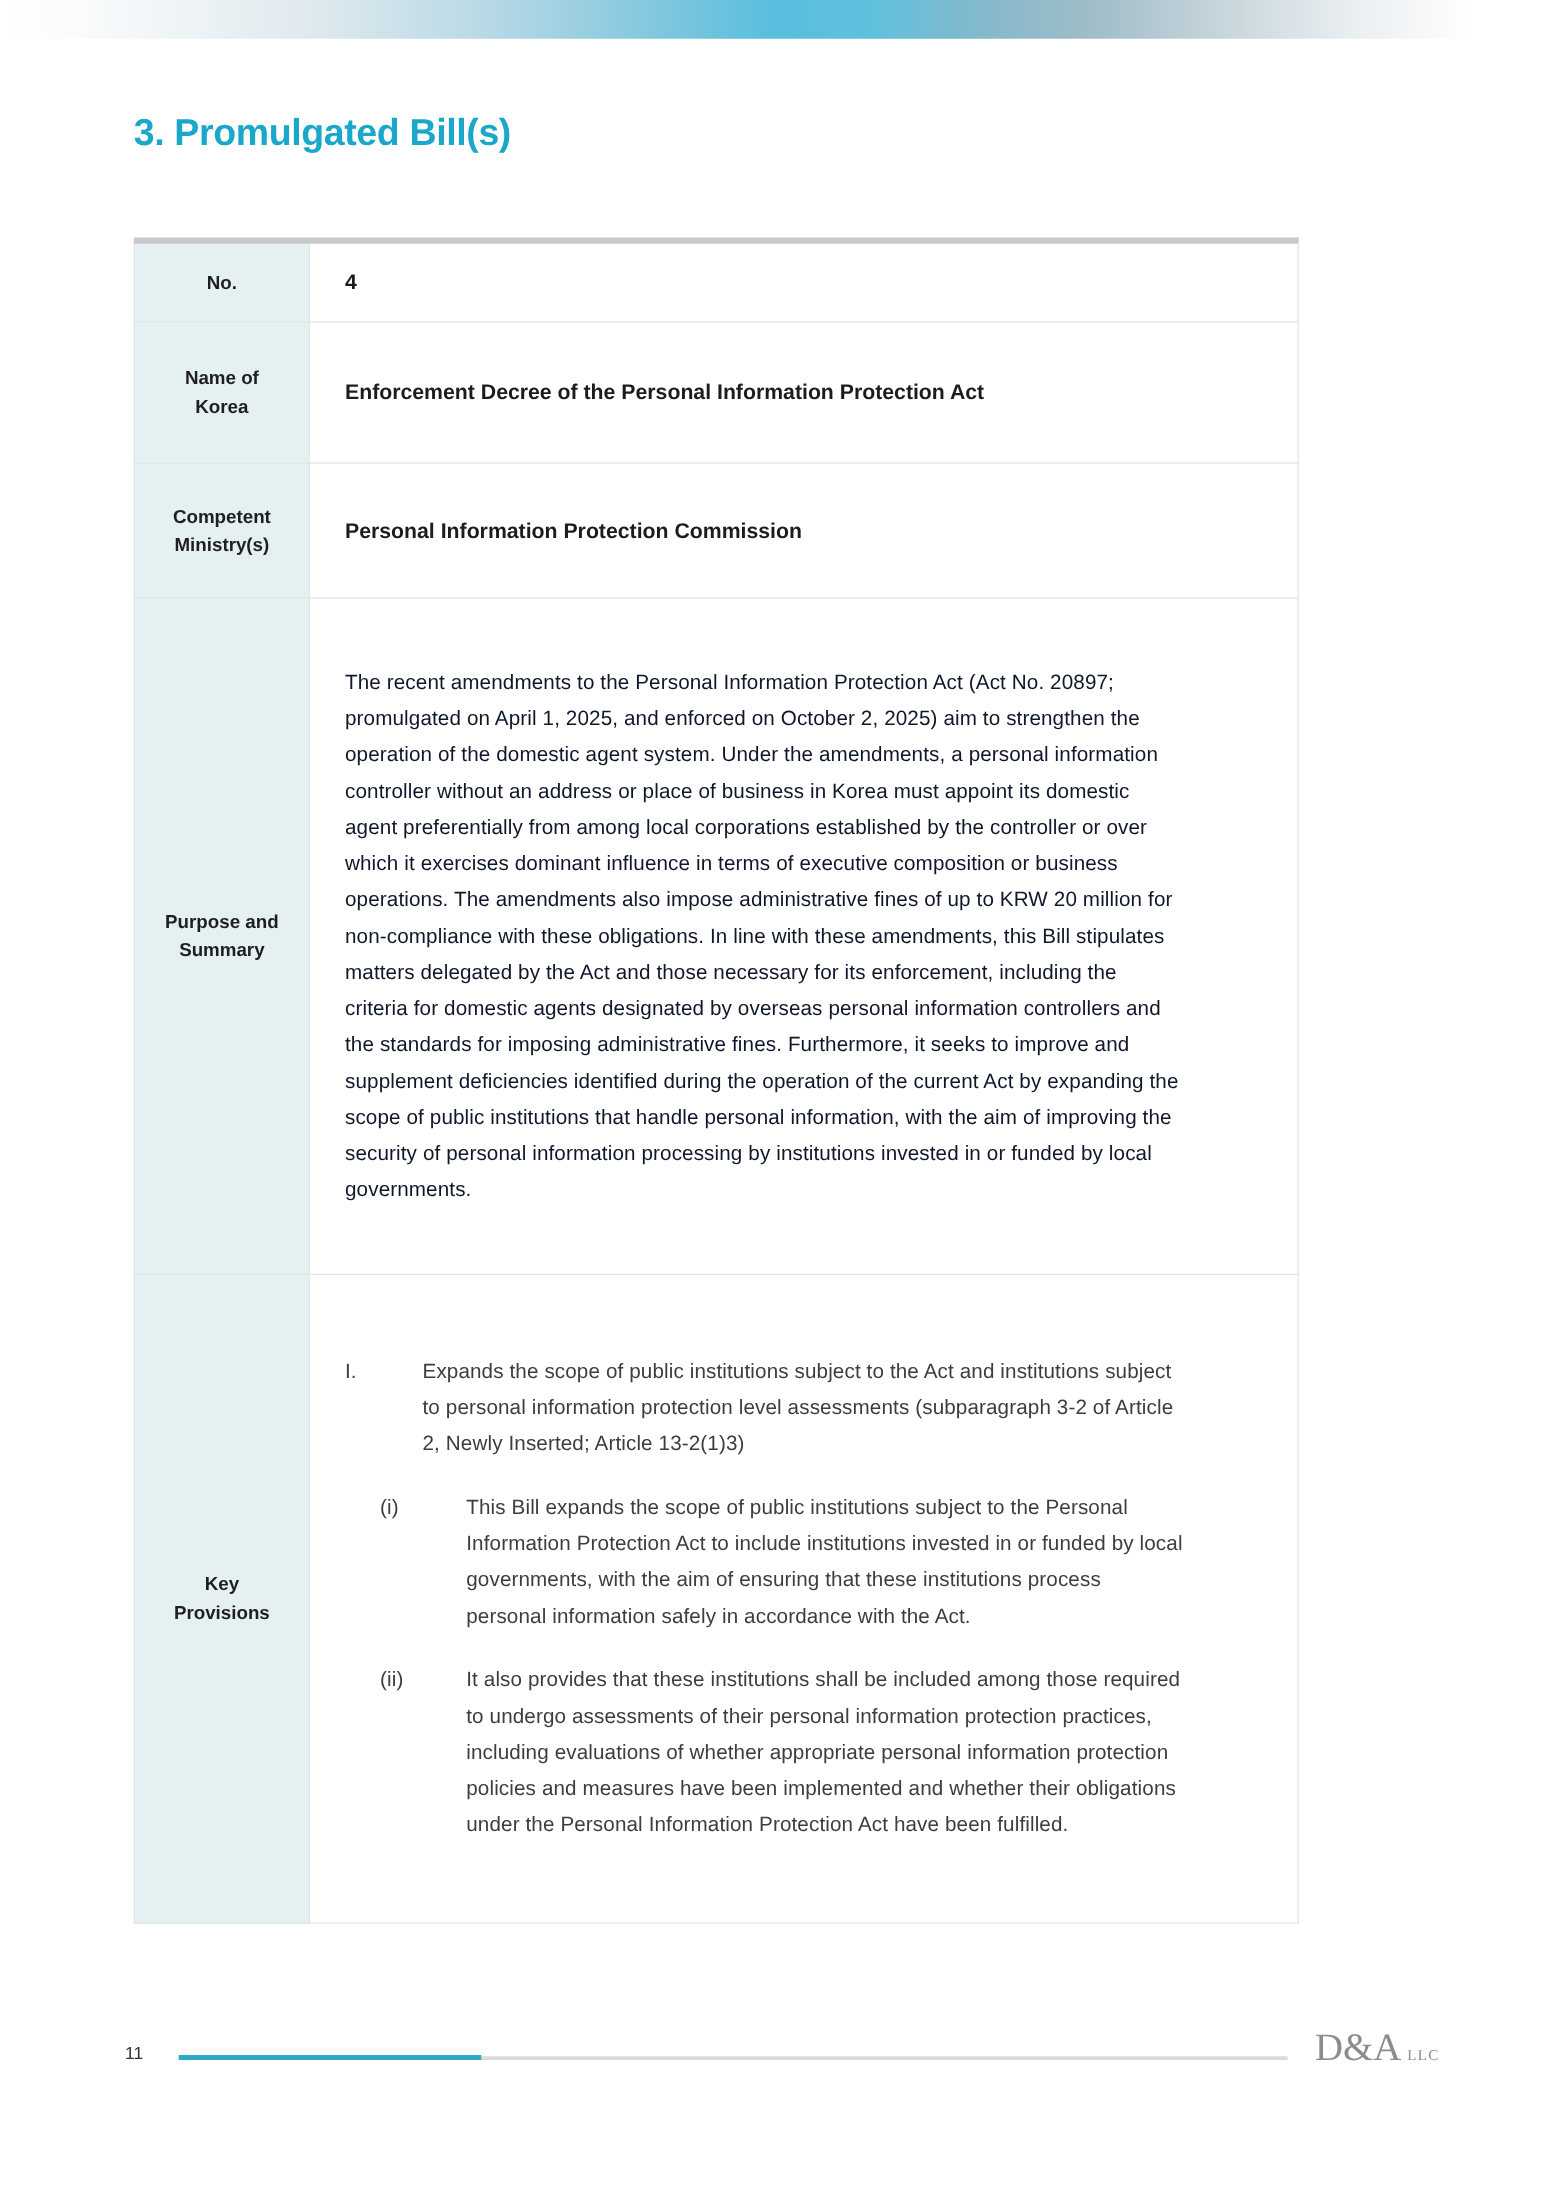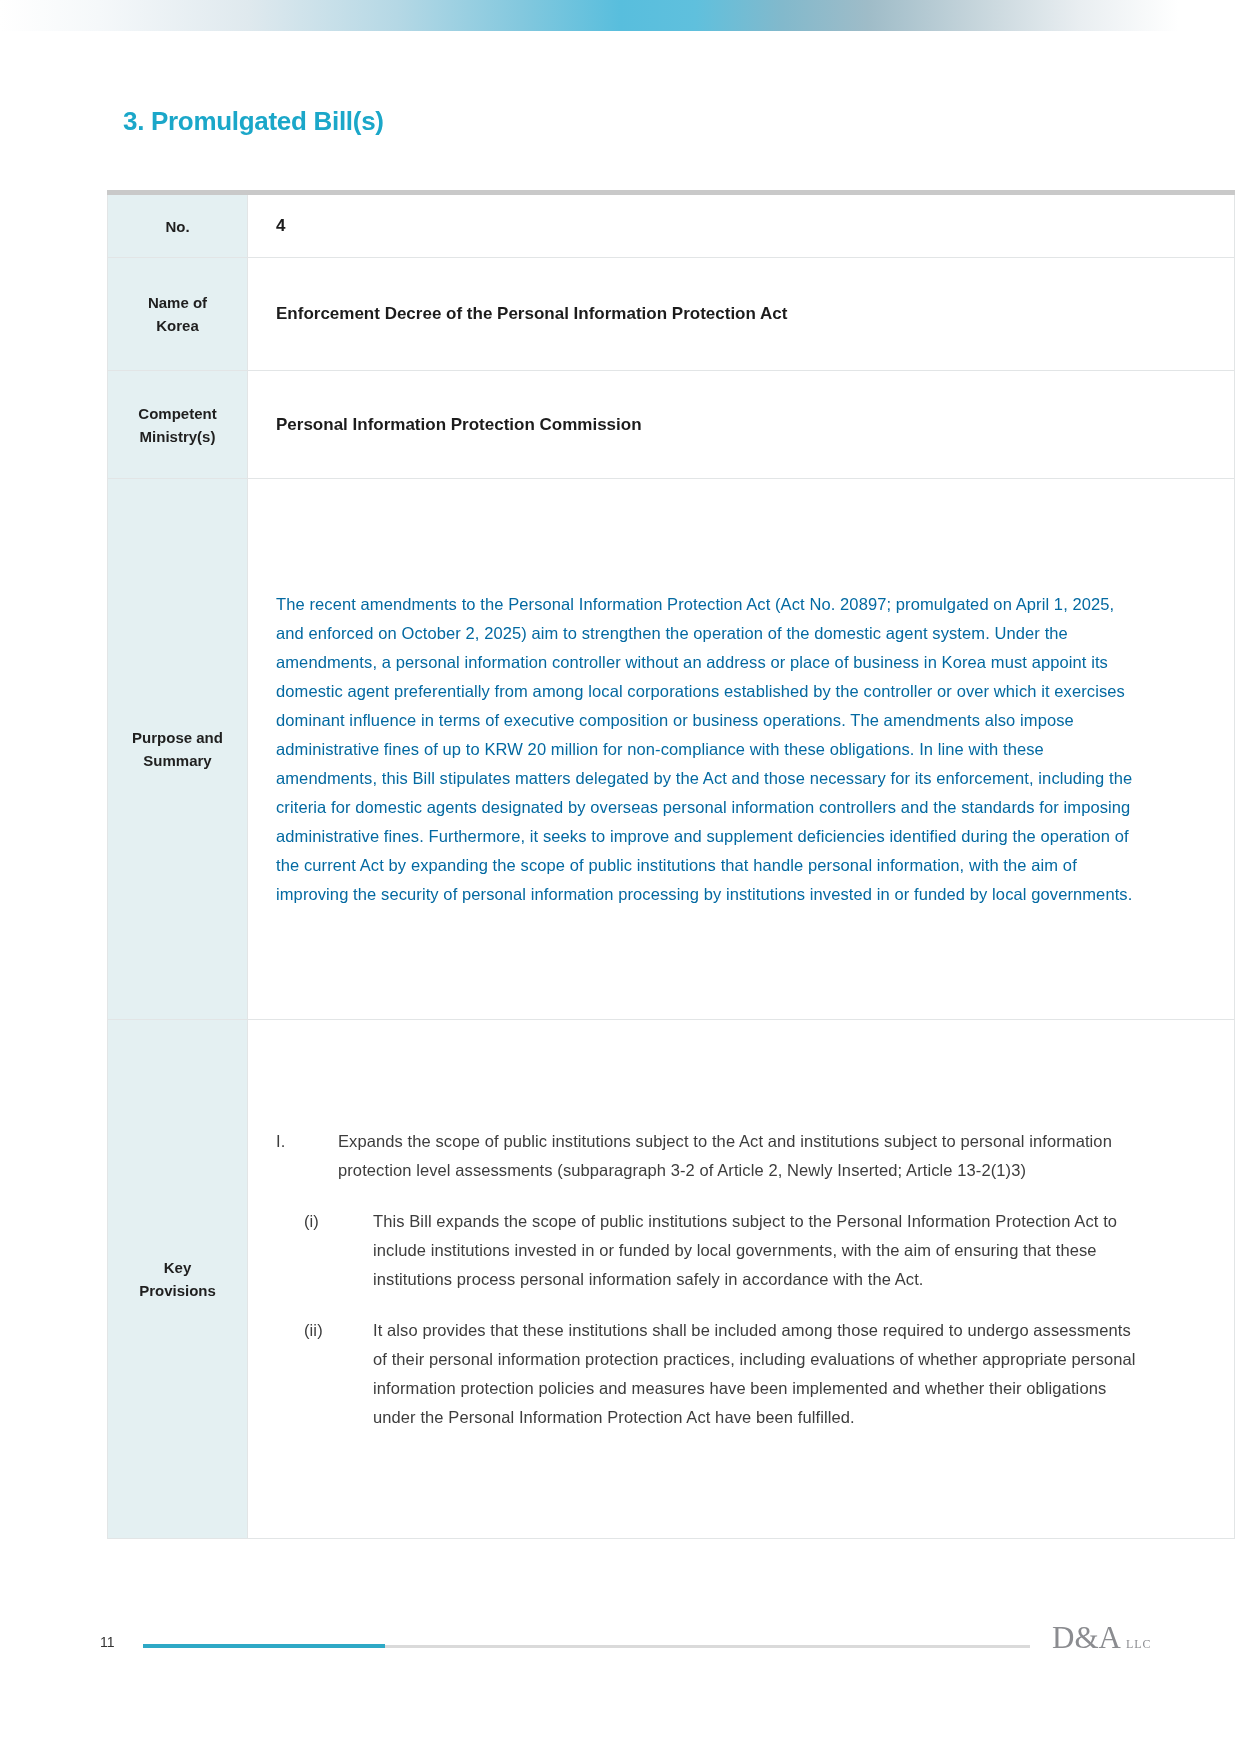--- a/index.html
+++ b/index.html
@@ -18,31 +18,31 @@
     height: 31px;
     background: linear-gradient(90deg,
       #ffffff 0%, #f5f8fa 8%, #dfe9ee 20%, #b5d8e5 32%, #83c8de 42%,
       #58bedd 50%, #5fc0dd 56%, #82b9cc 63%, #9fbcc8 70%, #c3d3da 78%,
       #e9eef1 87%, #ffffff 95%);
   }
   .doc-title {
     position: absolute;
     left: 107px;
     top: 90px;
-    margin: 16px;
-    font-size: 26px;
+    margin: 0;
+    font-size: 30px;
     font-weight: bold;
     letter-spacing: -0.3px;
     color: #1ba7c9;
   }
   table.bill-table {
     position: absolute;
     left: 107px;
     top: 190px;
-    width: 1128px;
+    width: 932px;
     border-collapse: collapse;
     border-top: 5px solid #c9c9c9;
   }
   .bill-table th, .bill-table td {
     border: 1px solid #e2e5e6;
   }
   .bill-table th {
     background: #e4f0f2;
     width: 123px;
     min-width: 123px;
@@ -67,21 +67,21 @@
     color: #1c1c1c;
   }
   tr.r-no td { height: 42px; }
   tr.r-name td { height: 92px; }
   tr.r-ministry td { height: 87px; margin-left: 28px; }
   tr.r-purpose td { height: 520px; }
   tr.r-key td { height: 498px; }
   td.para {
     font-size: 16.5px;
     line-height: 29px;
-    color: #0369a1;
+    color: #0f172a;
     letter-spacing: 0.1px;
   }
   td.kp-cell {
     font-size: 16.5px;
     line-height: 29px;
     color: #3d3d3d;
     letter-spacing: 0.1px;
   }
   .kp-item { display: flex; }
   .kp-marker { flex: none; width: 30px; }

